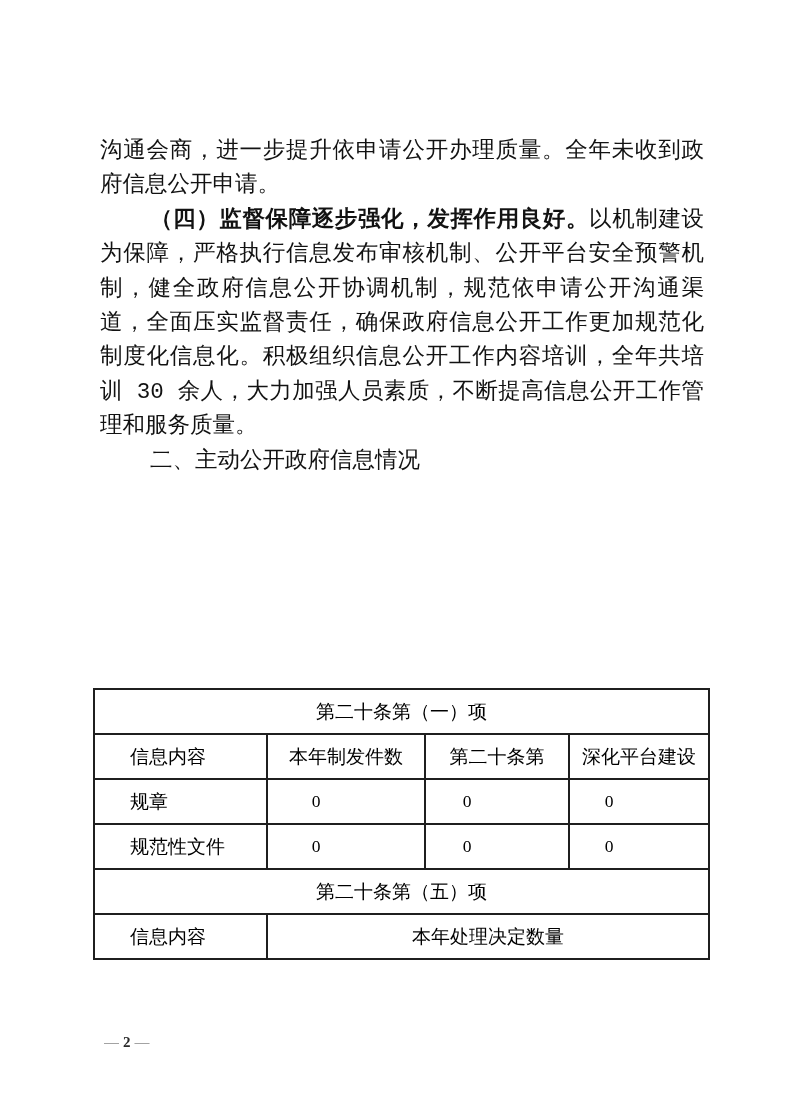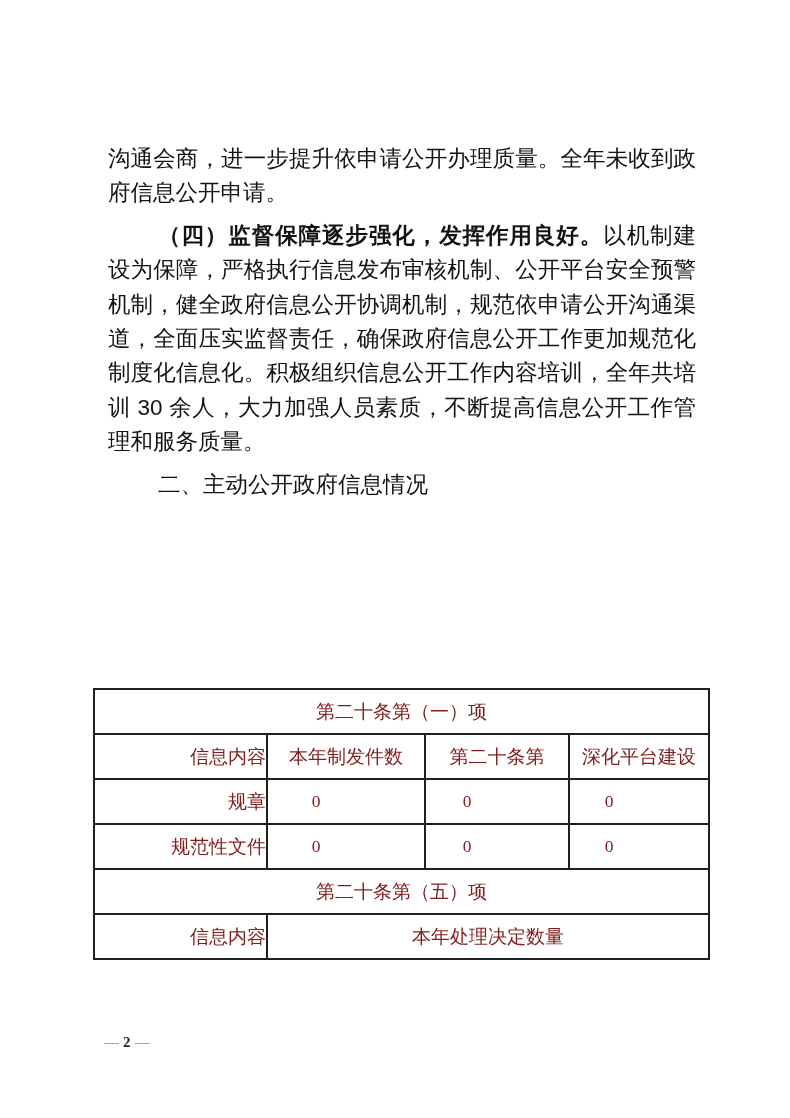--- a/index.html
+++ b/index.html
@@ -20,22 +20,23 @@
     left: 100px;
     top: 134px;
     width: 604px;
     font-size: 22.5px;
     line-height: 34.4px;
     color: #121212;
     text-align: justify;
     text-justify: inter-ideograph;
   }
   .text-block p {
-    margin: 8px;
+    margin: 0;
     padding: 0;
+    font-family: Liberation Mono, monospace;
   }
   .text-block p.indent {
     text-indent: 50px;
   }
   .text-block .seg-bold {
     font-weight: 700;
   }
   .section-heading {
     text-indent: 50px;
   }
@@ -44,29 +45,29 @@
     left: 93px;
     top: 688px;
     width: 615px;
     border-collapse: collapse;
     table-layout: fixed;
   }
   .gov-table td {
     border: 2px solid #1f1f1f;
     height: 43px;
     font-size: 19px;
-    color: #7f1d1d;
+    color: #000000;
     text-align: center;
     vertical-align: middle;
     padding: 0;
     overflow: hidden;
     white-space: nowrap;
   }
   .gov-table td.cell-label {
-    text-align: right;
+    text-align: left;
     padding-left: 35px;
   }
   .gov-table td.cell-head {
     text-align: center;
   }
   .gov-table td.cell-num {
     font-family: "Liberation Serif", serif;
     font-size: 17.5px;
     padding-right: 60px;
   }

